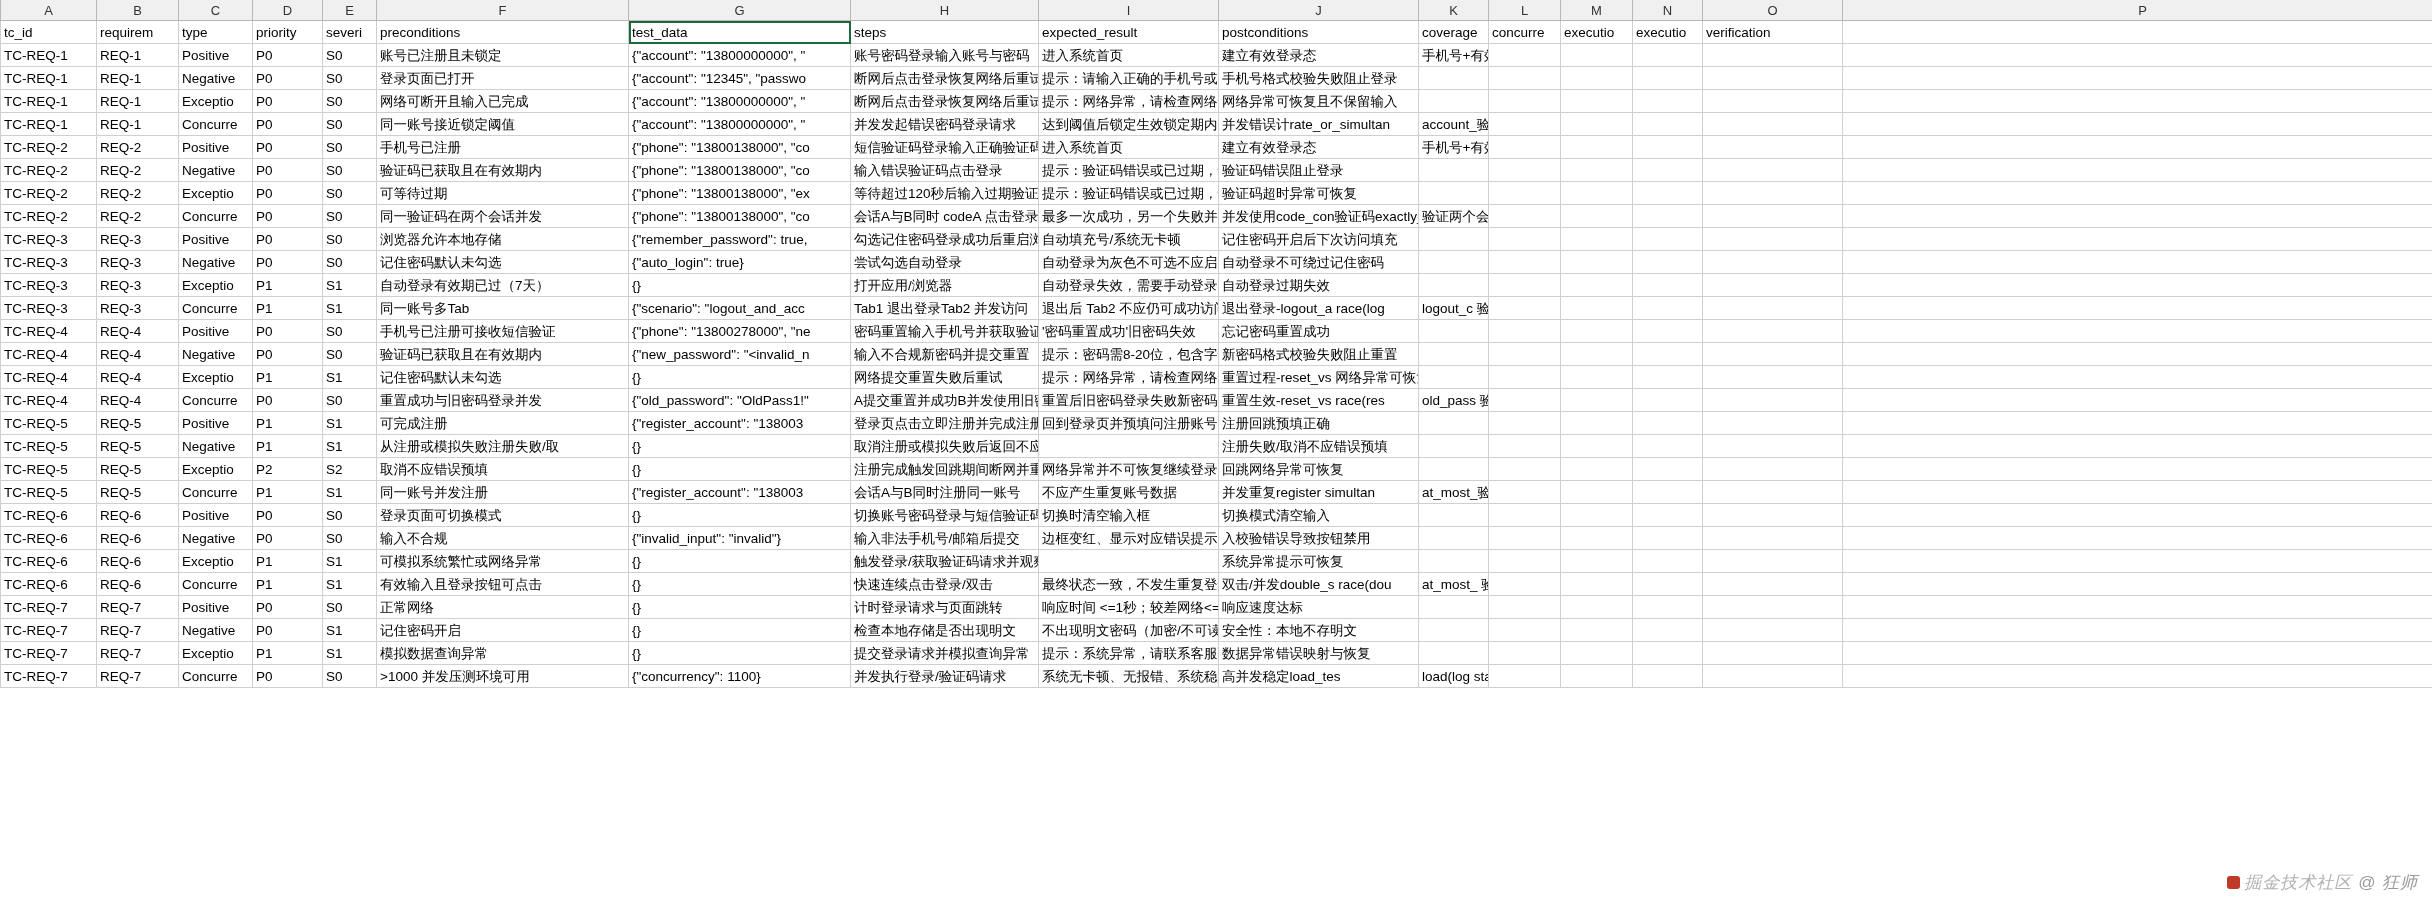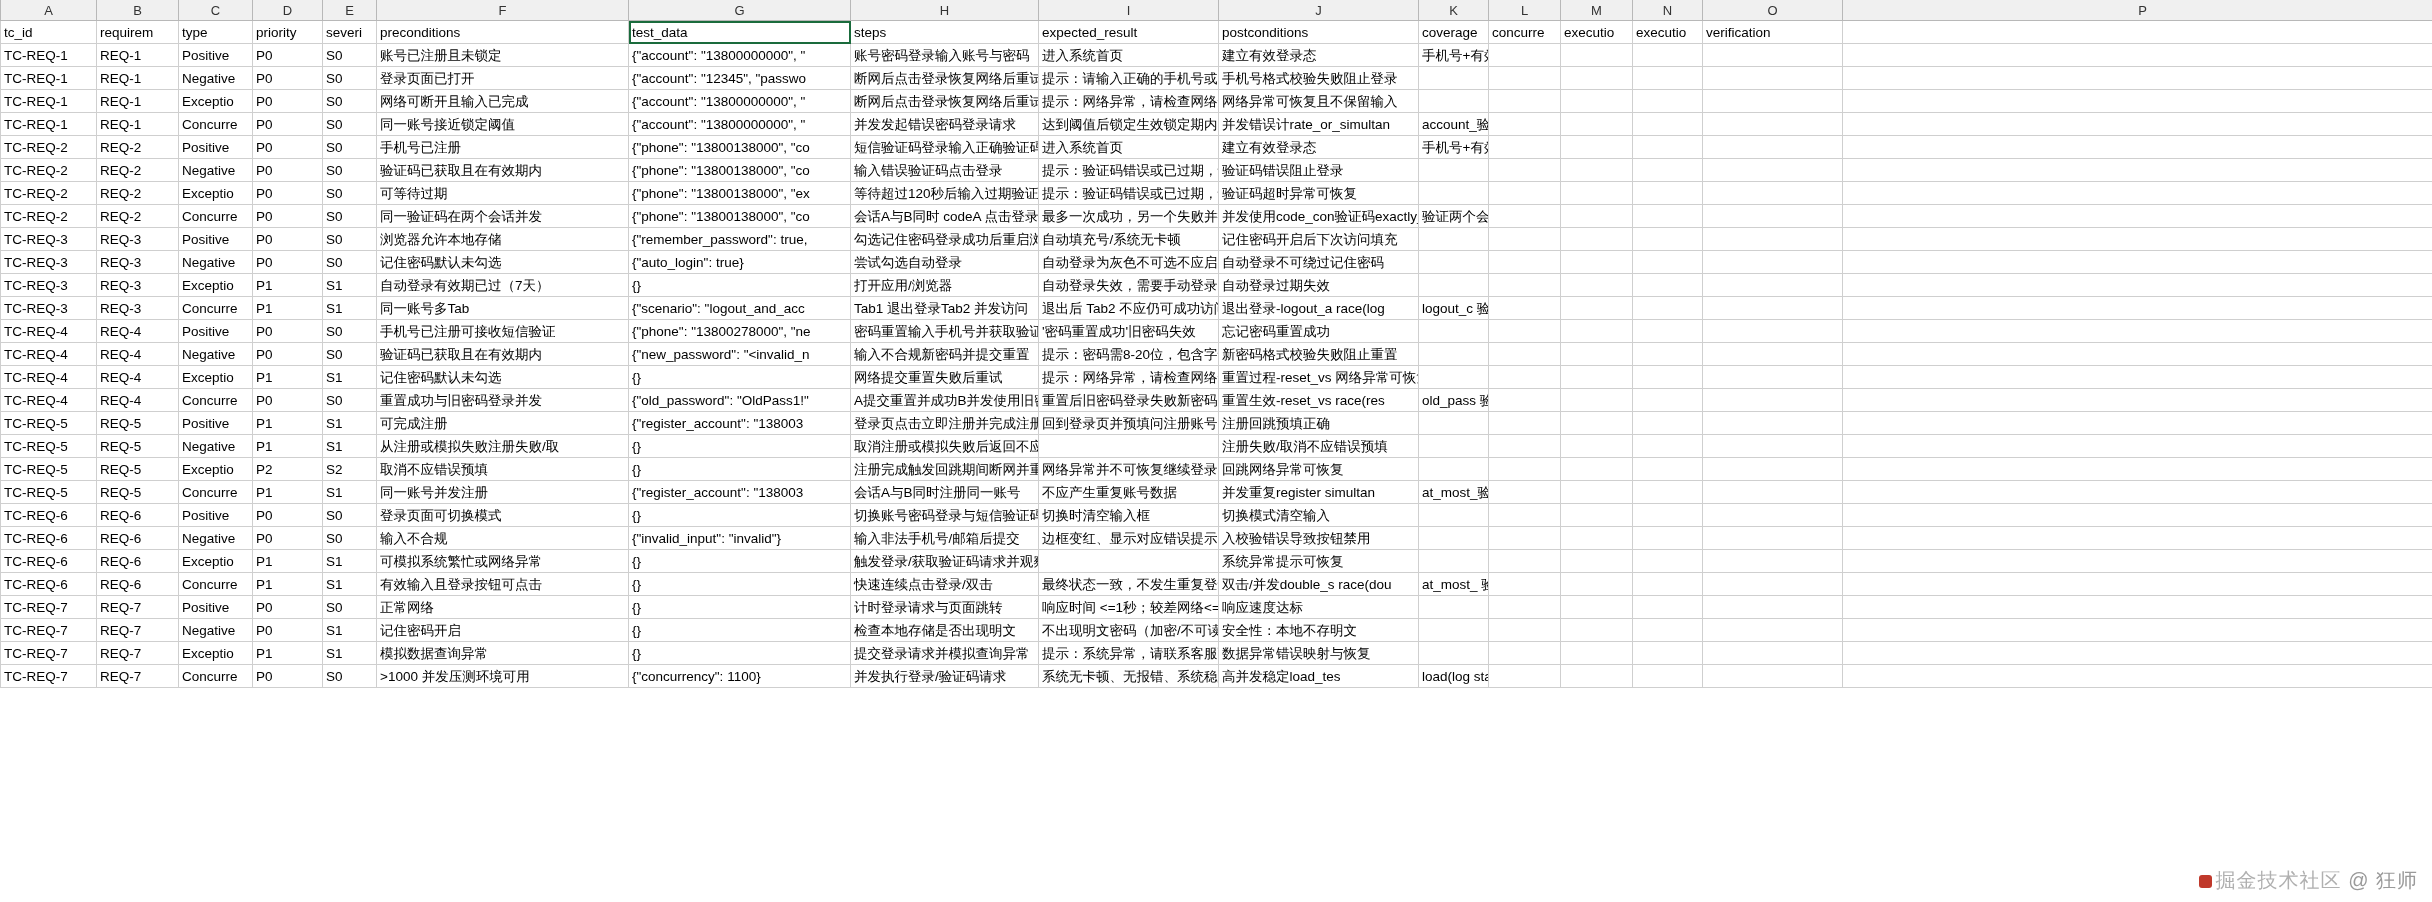--- a/index.html
+++ b/index.html
@@ -80,24 +80,25 @@
   
   td.active-header {
     position: relative;
     outline: 2px solid #1a6b3c;
     outline-offset: -2px;
   }
   .watermark {
     position: absolute;
     right: 14px;
     bottom: 8px;
-    font-size: 20px;
+    font-size: 17px;
     color: #b0b0b0;
     letter-spacing: 1px;
     white-space: nowrap;
+    font-style: italic;
   }
   .watermark .wm-dot {
     display: inline-block;
     width: 13px;
     height: 13px;
     background: #c0392b;
     border-radius: 3px;
     margin-right: 4px;
     vertical-align: -1px;
   }

